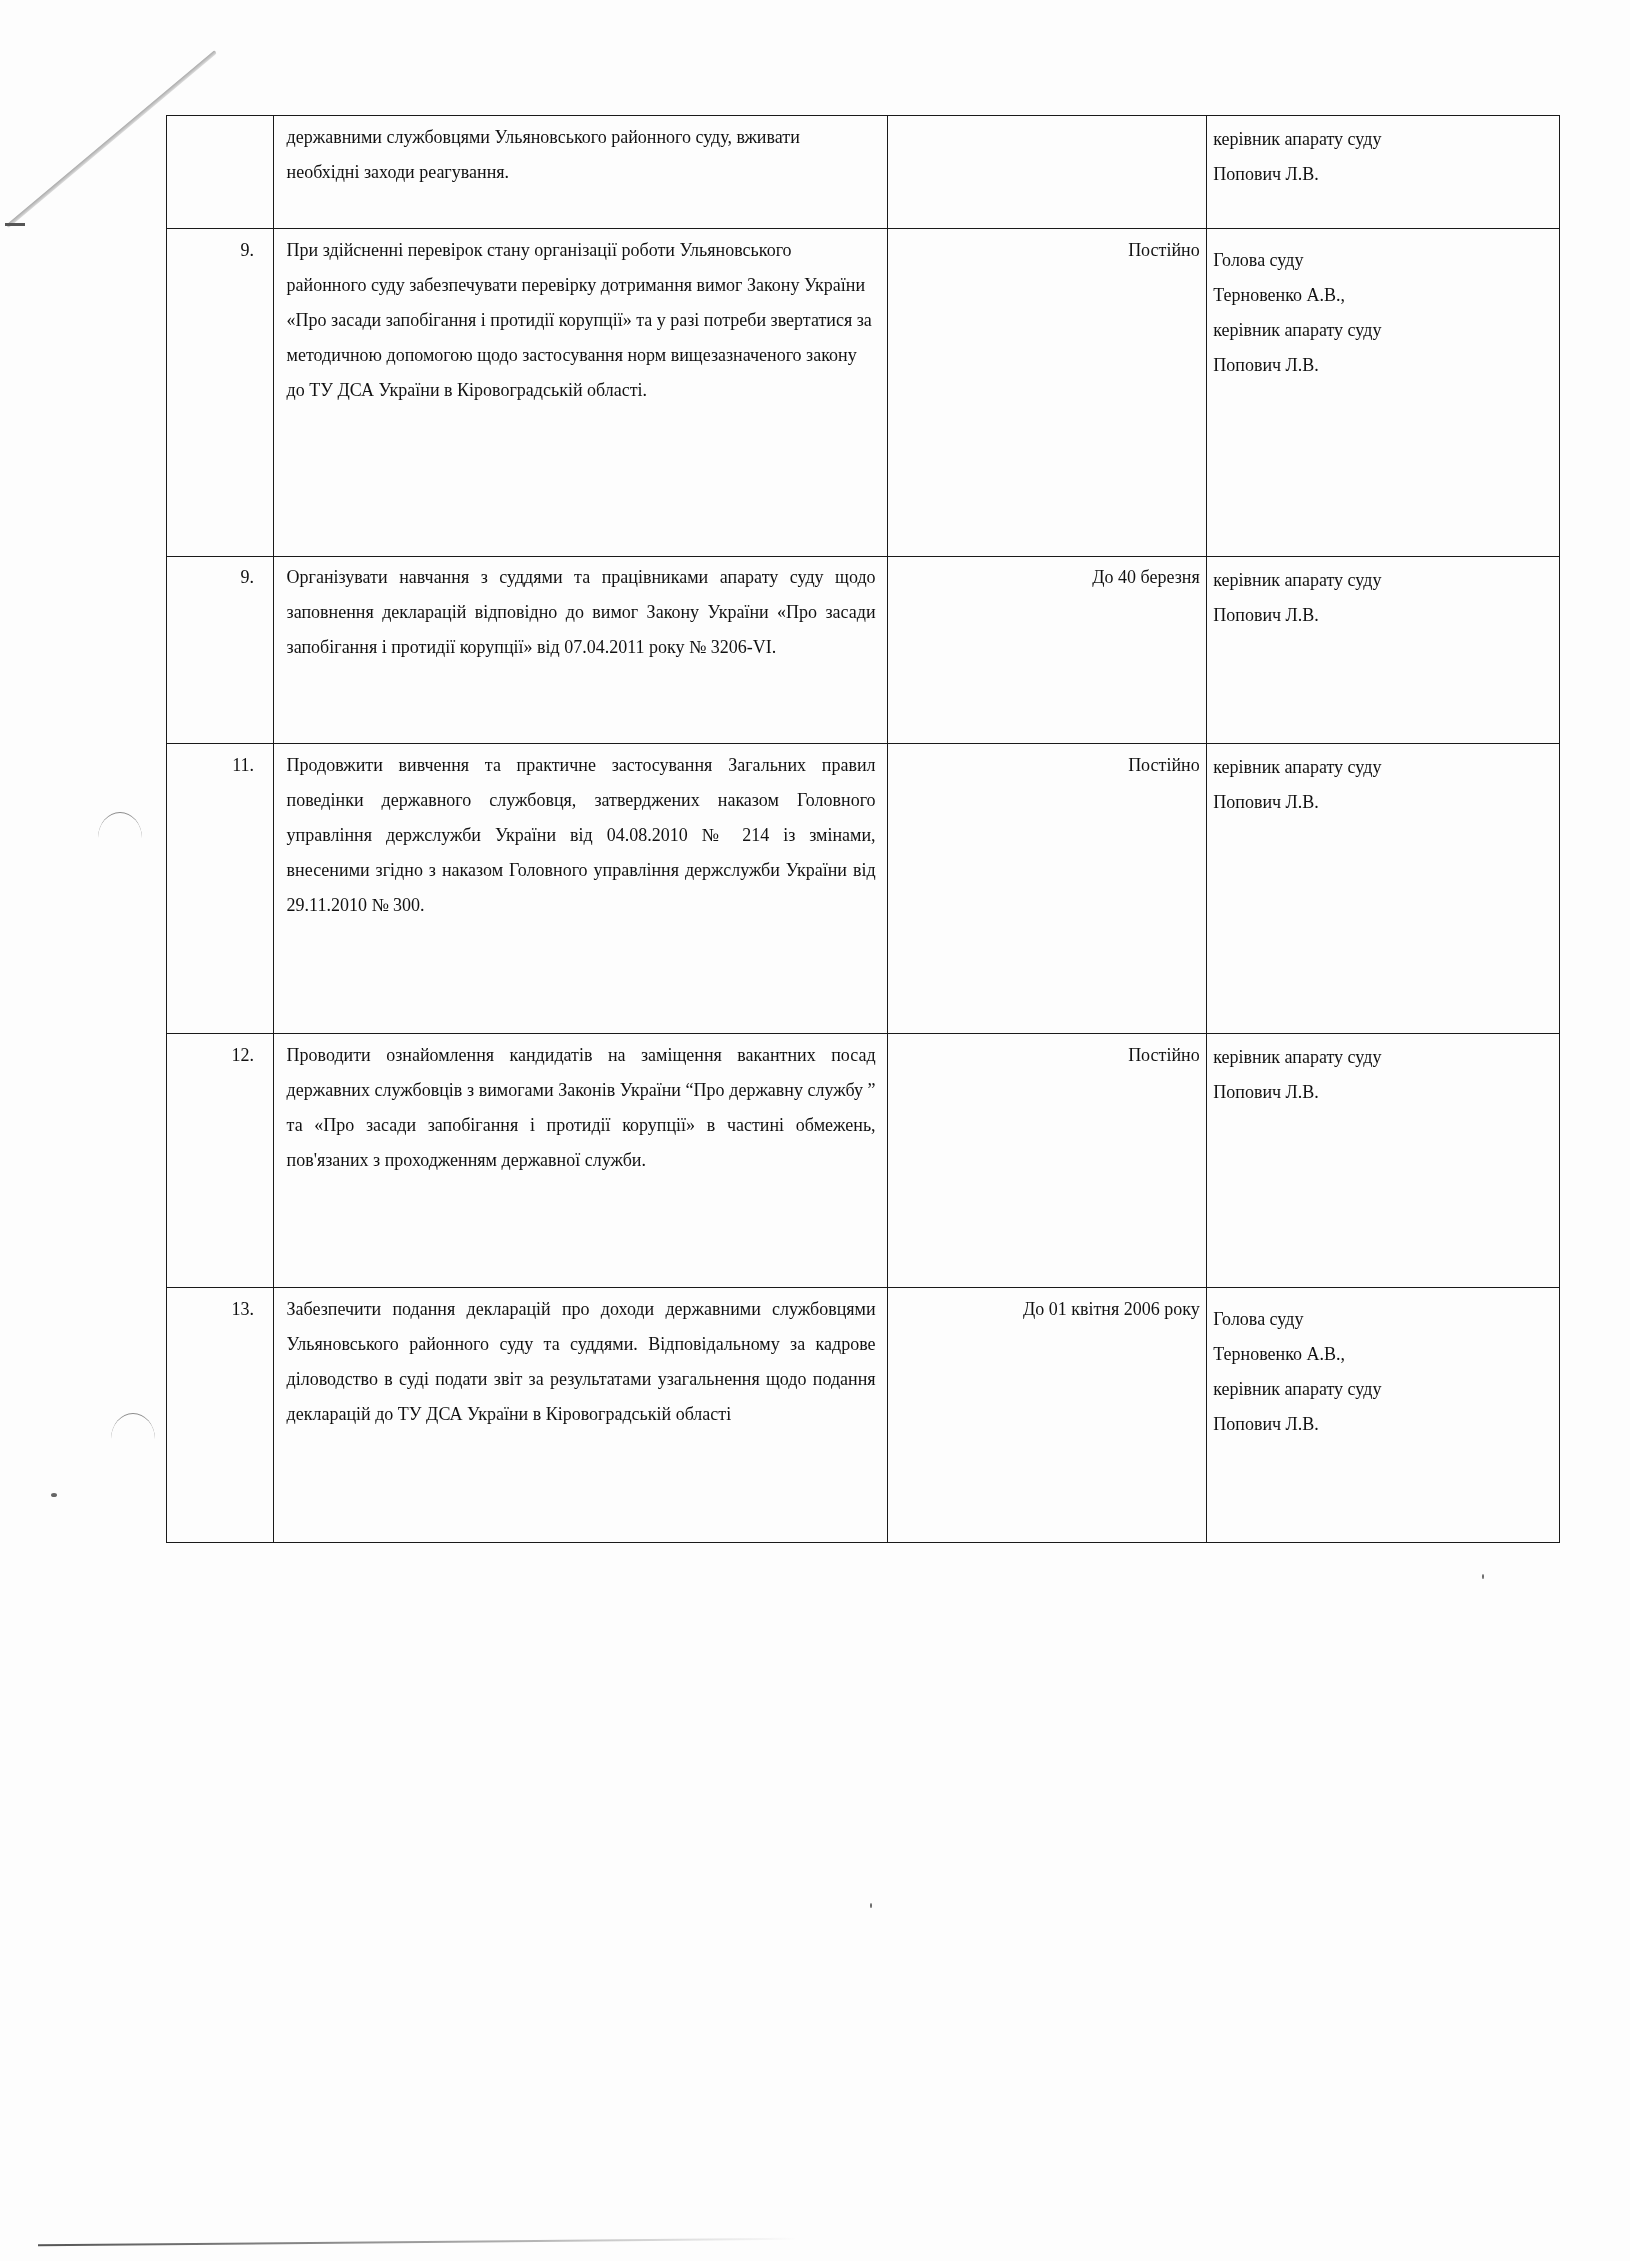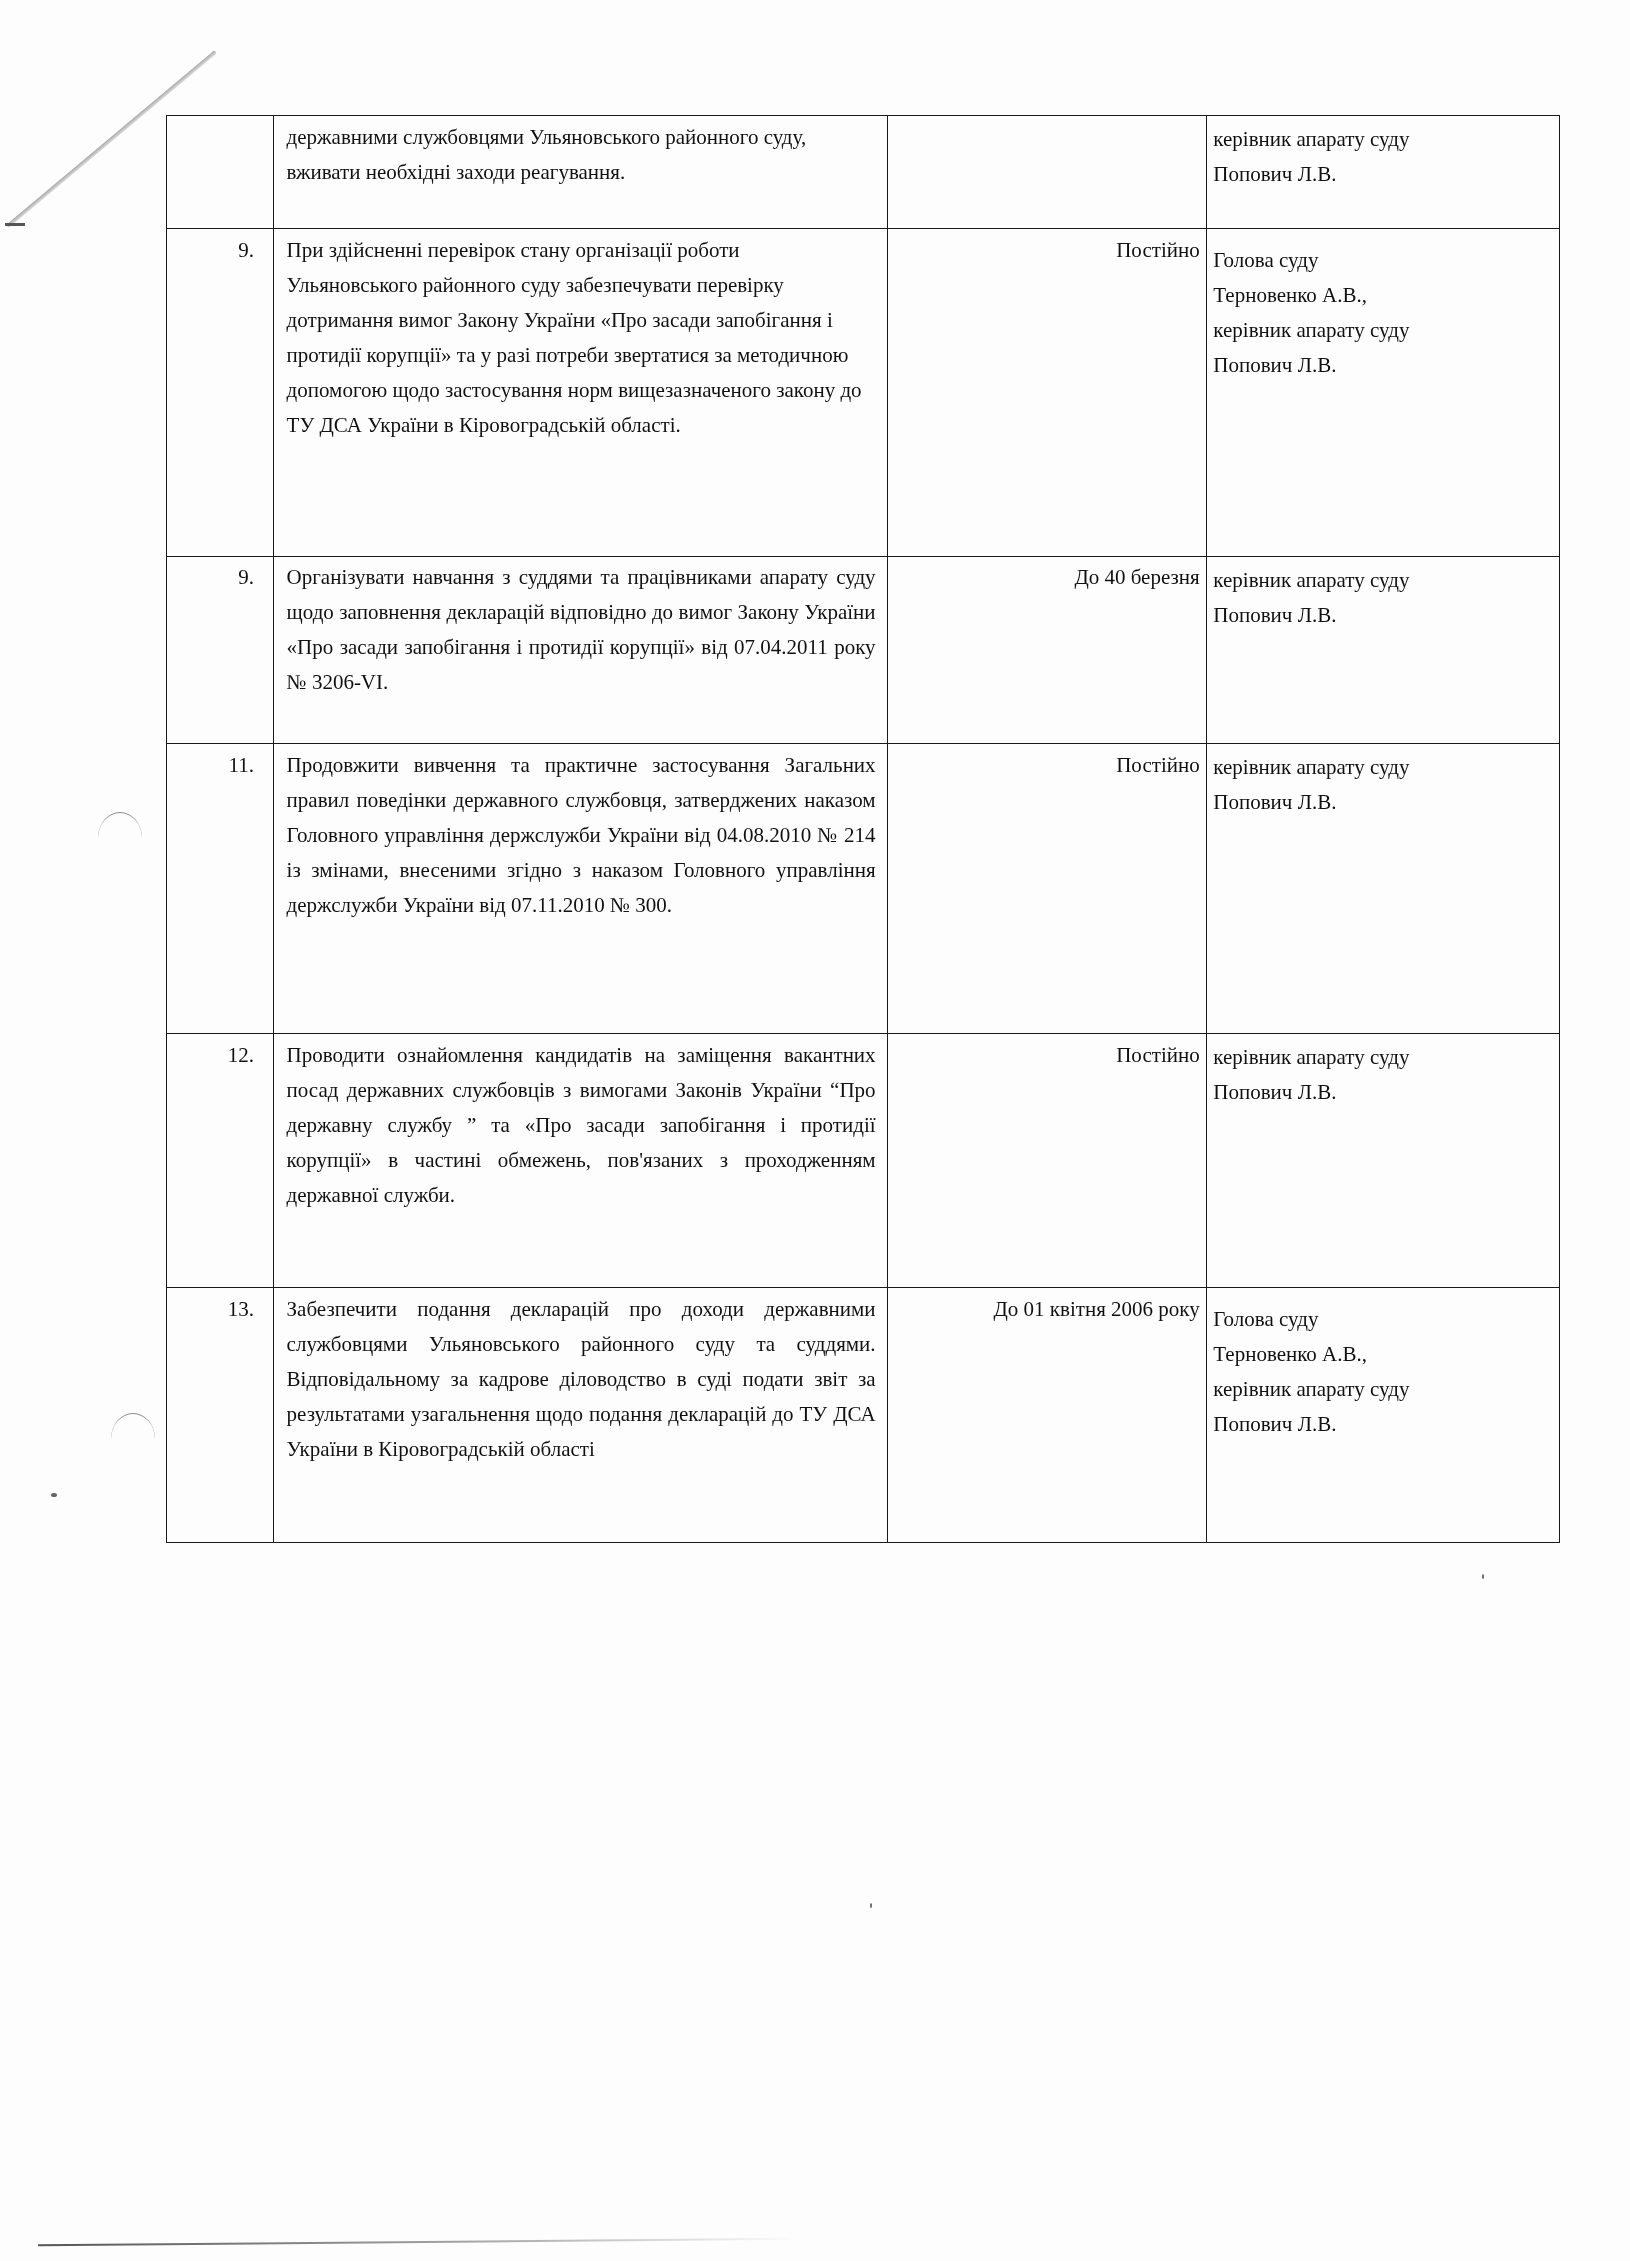--- a/index.html
+++ b/index.html
@@ -64,21 +64,21 @@
     left: 166px;
     top: 115px;
     width: 1393px;
     border-collapse: collapse;
     table-layout: fixed;
   }
   table.plan td {
     border: 1.9px solid #1a1a1a;
     vertical-align: top;
     padding: 0;
-    font-size: 21px;
+    font-size: 18px;
     line-height: 35px;
   }
   col.c-num   { width: 107px; }
   col.c-task  { width: 614px; }
   col.c-term  { width: 319px; }
   col.c-resp  { width: 353px; }
 
   td.num {
     text-align: right;
     padding: 3.8px 19px 0 0 !important;
@@ -155,21 +155,21 @@
         <td class="task">Організувати навчання з суддями та працівниками апарату суду щодо заповнення декларацій відповідно до вимог Закону України «Про засади запобігання і протидії корупції» від 07.04.2011 року № 3206-VI.</td>
         <td class="term">До 40 березня</td>
         <td class="resp">
           <span class="resp-line">керівник апарату суду</span>
           <span class="resp-line">Попович Л.В.</span>
         </td>
       </tr>
 
       <tr class="r11">
         <td class="num">11.</td>
-        <td class="task">Продовжити вивчення та практичне застосування Загальних правил поведінки державного службовця, затверджених наказом Головного управління держслужби України від 04.08.2010 № 214 із змінами, внесеними згідно з наказом Головного управління держслужби України від 07.11.2010 № 300.</td>
+        <td class="task">Продовжити вивчення та практичне застосування Загальних правил поведінки державного службовця, затверджених наказом Головного управління держслужби України від 04.08.2010 № 214 із змінами, внесеними згідно з наказом Головного управління держслужби України від 29.11.2010 № 300.</td>
         <td class="term">Постійно</td>
         <td class="resp">
           <span class="resp-line">керівник апарату суду</span>
           <span class="resp-line">Попович Л.В.</span>
         </td>
       </tr>
 
       <tr class="r12">
         <td class="num">12.</td>
         <td class="task">Проводити ознайомлення кандидатів на заміщення вакантних посад державних службовців з вимогами Законів України “Про державну службу ” та «Про засади запобігання і протидії корупції» в частині обмежень, пов'язаних з проходженням державної служби.</td>

